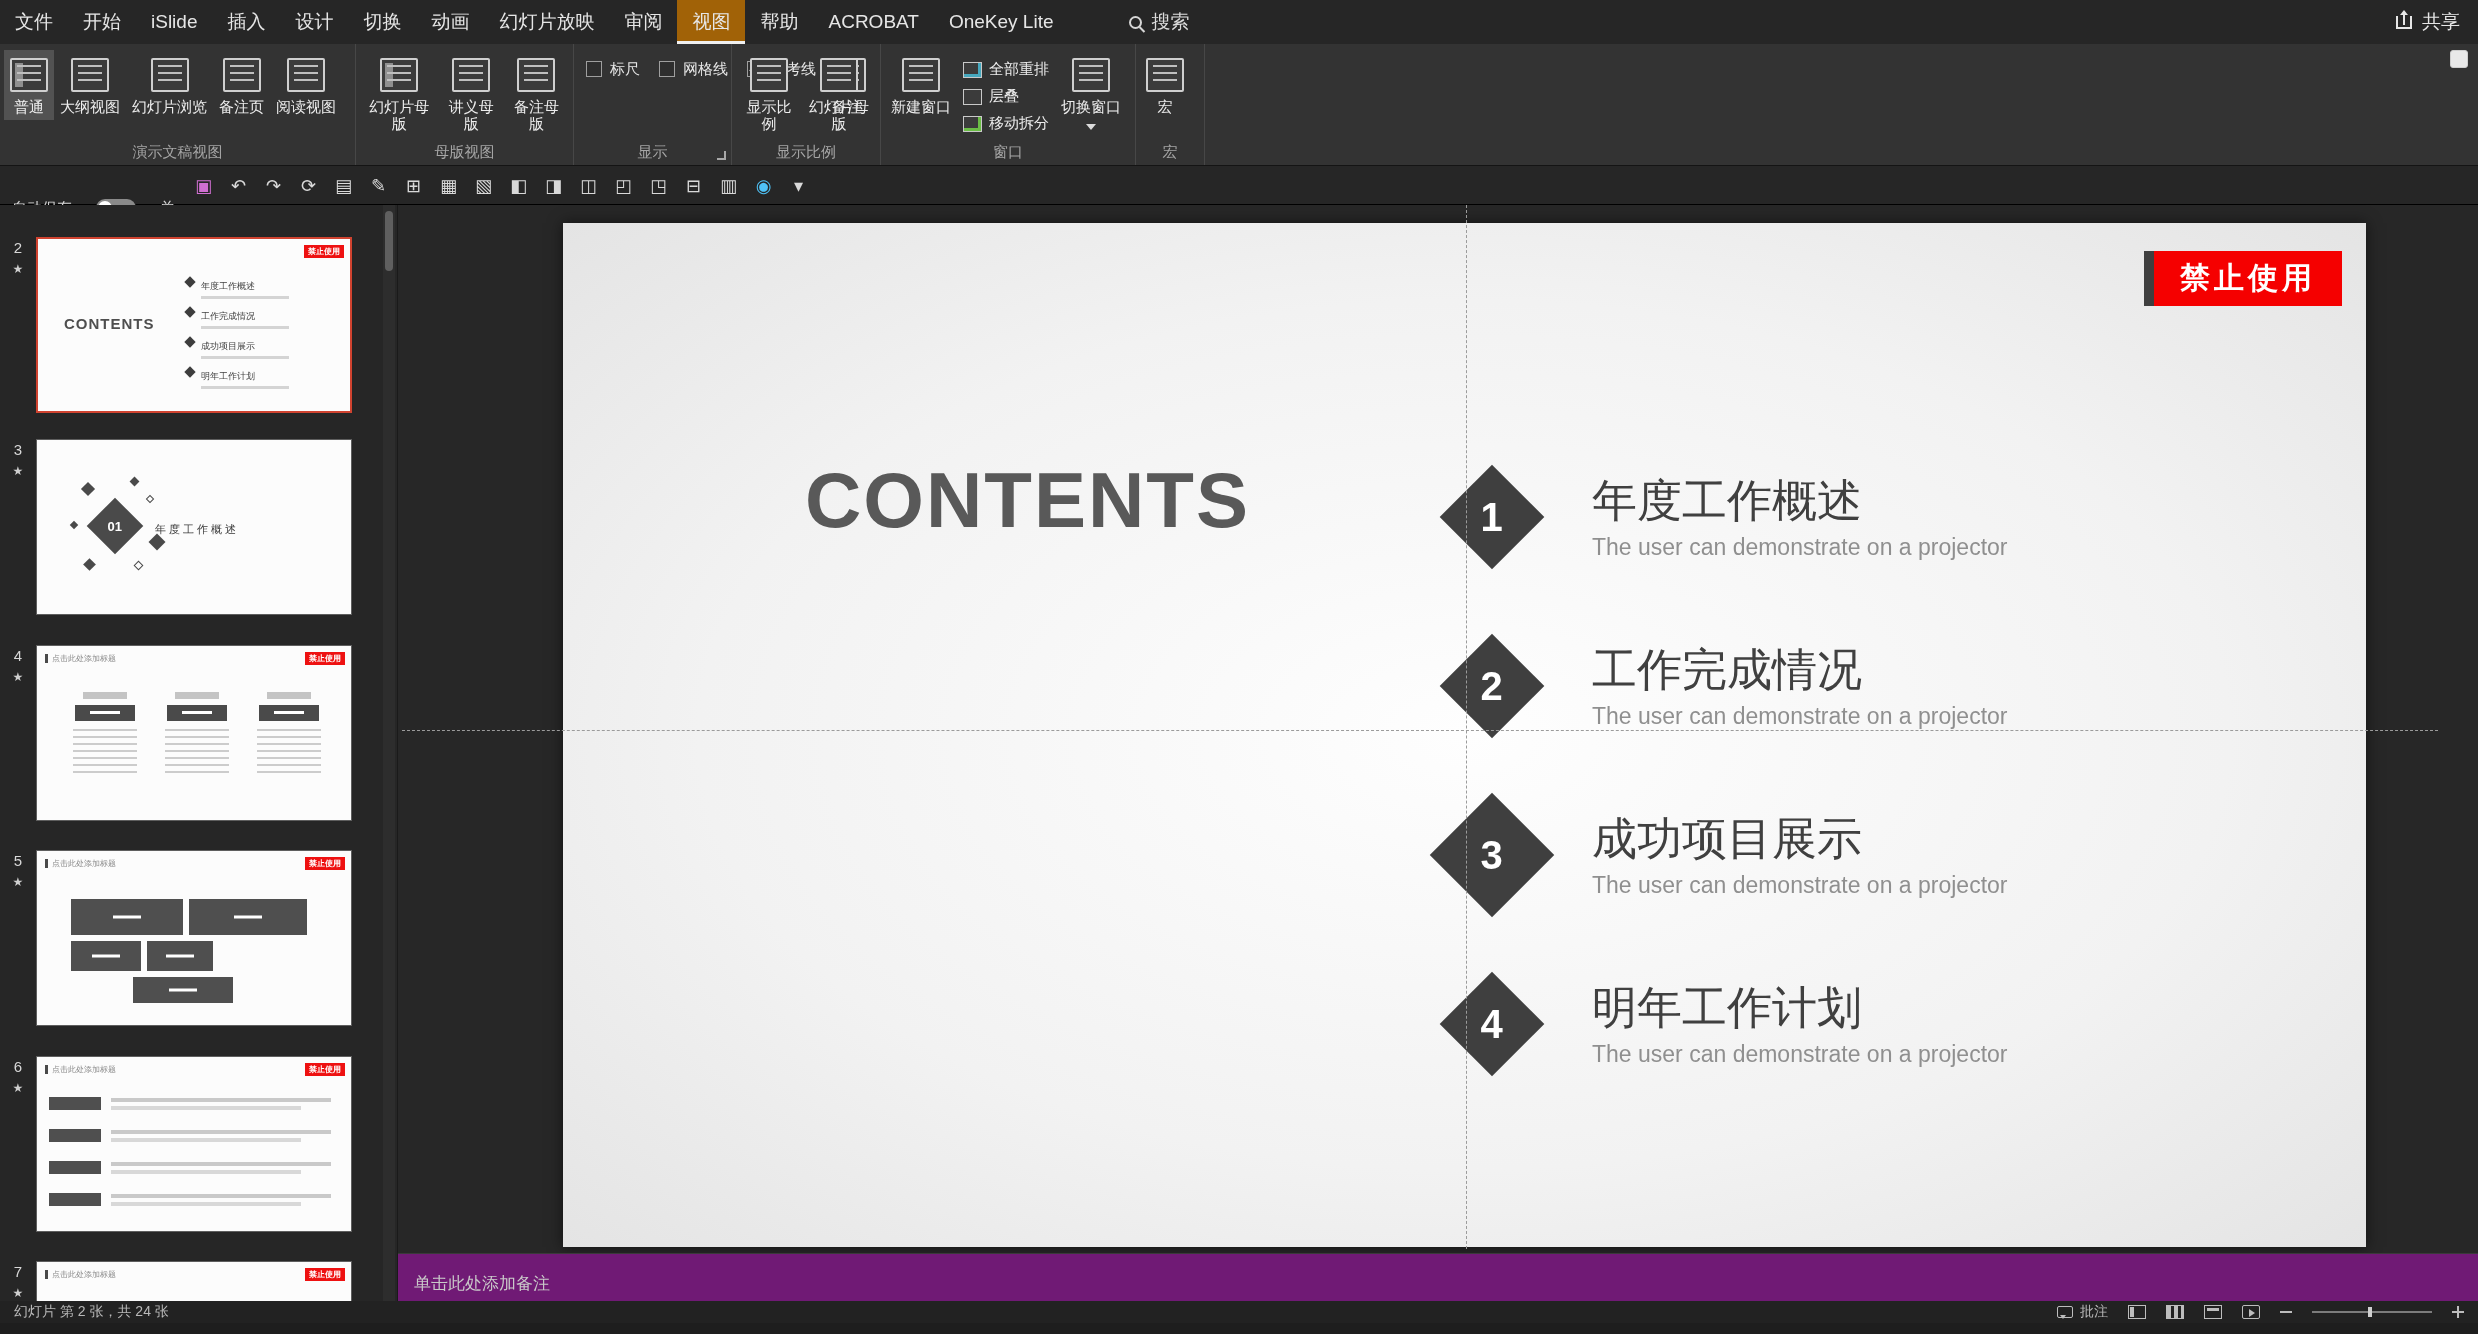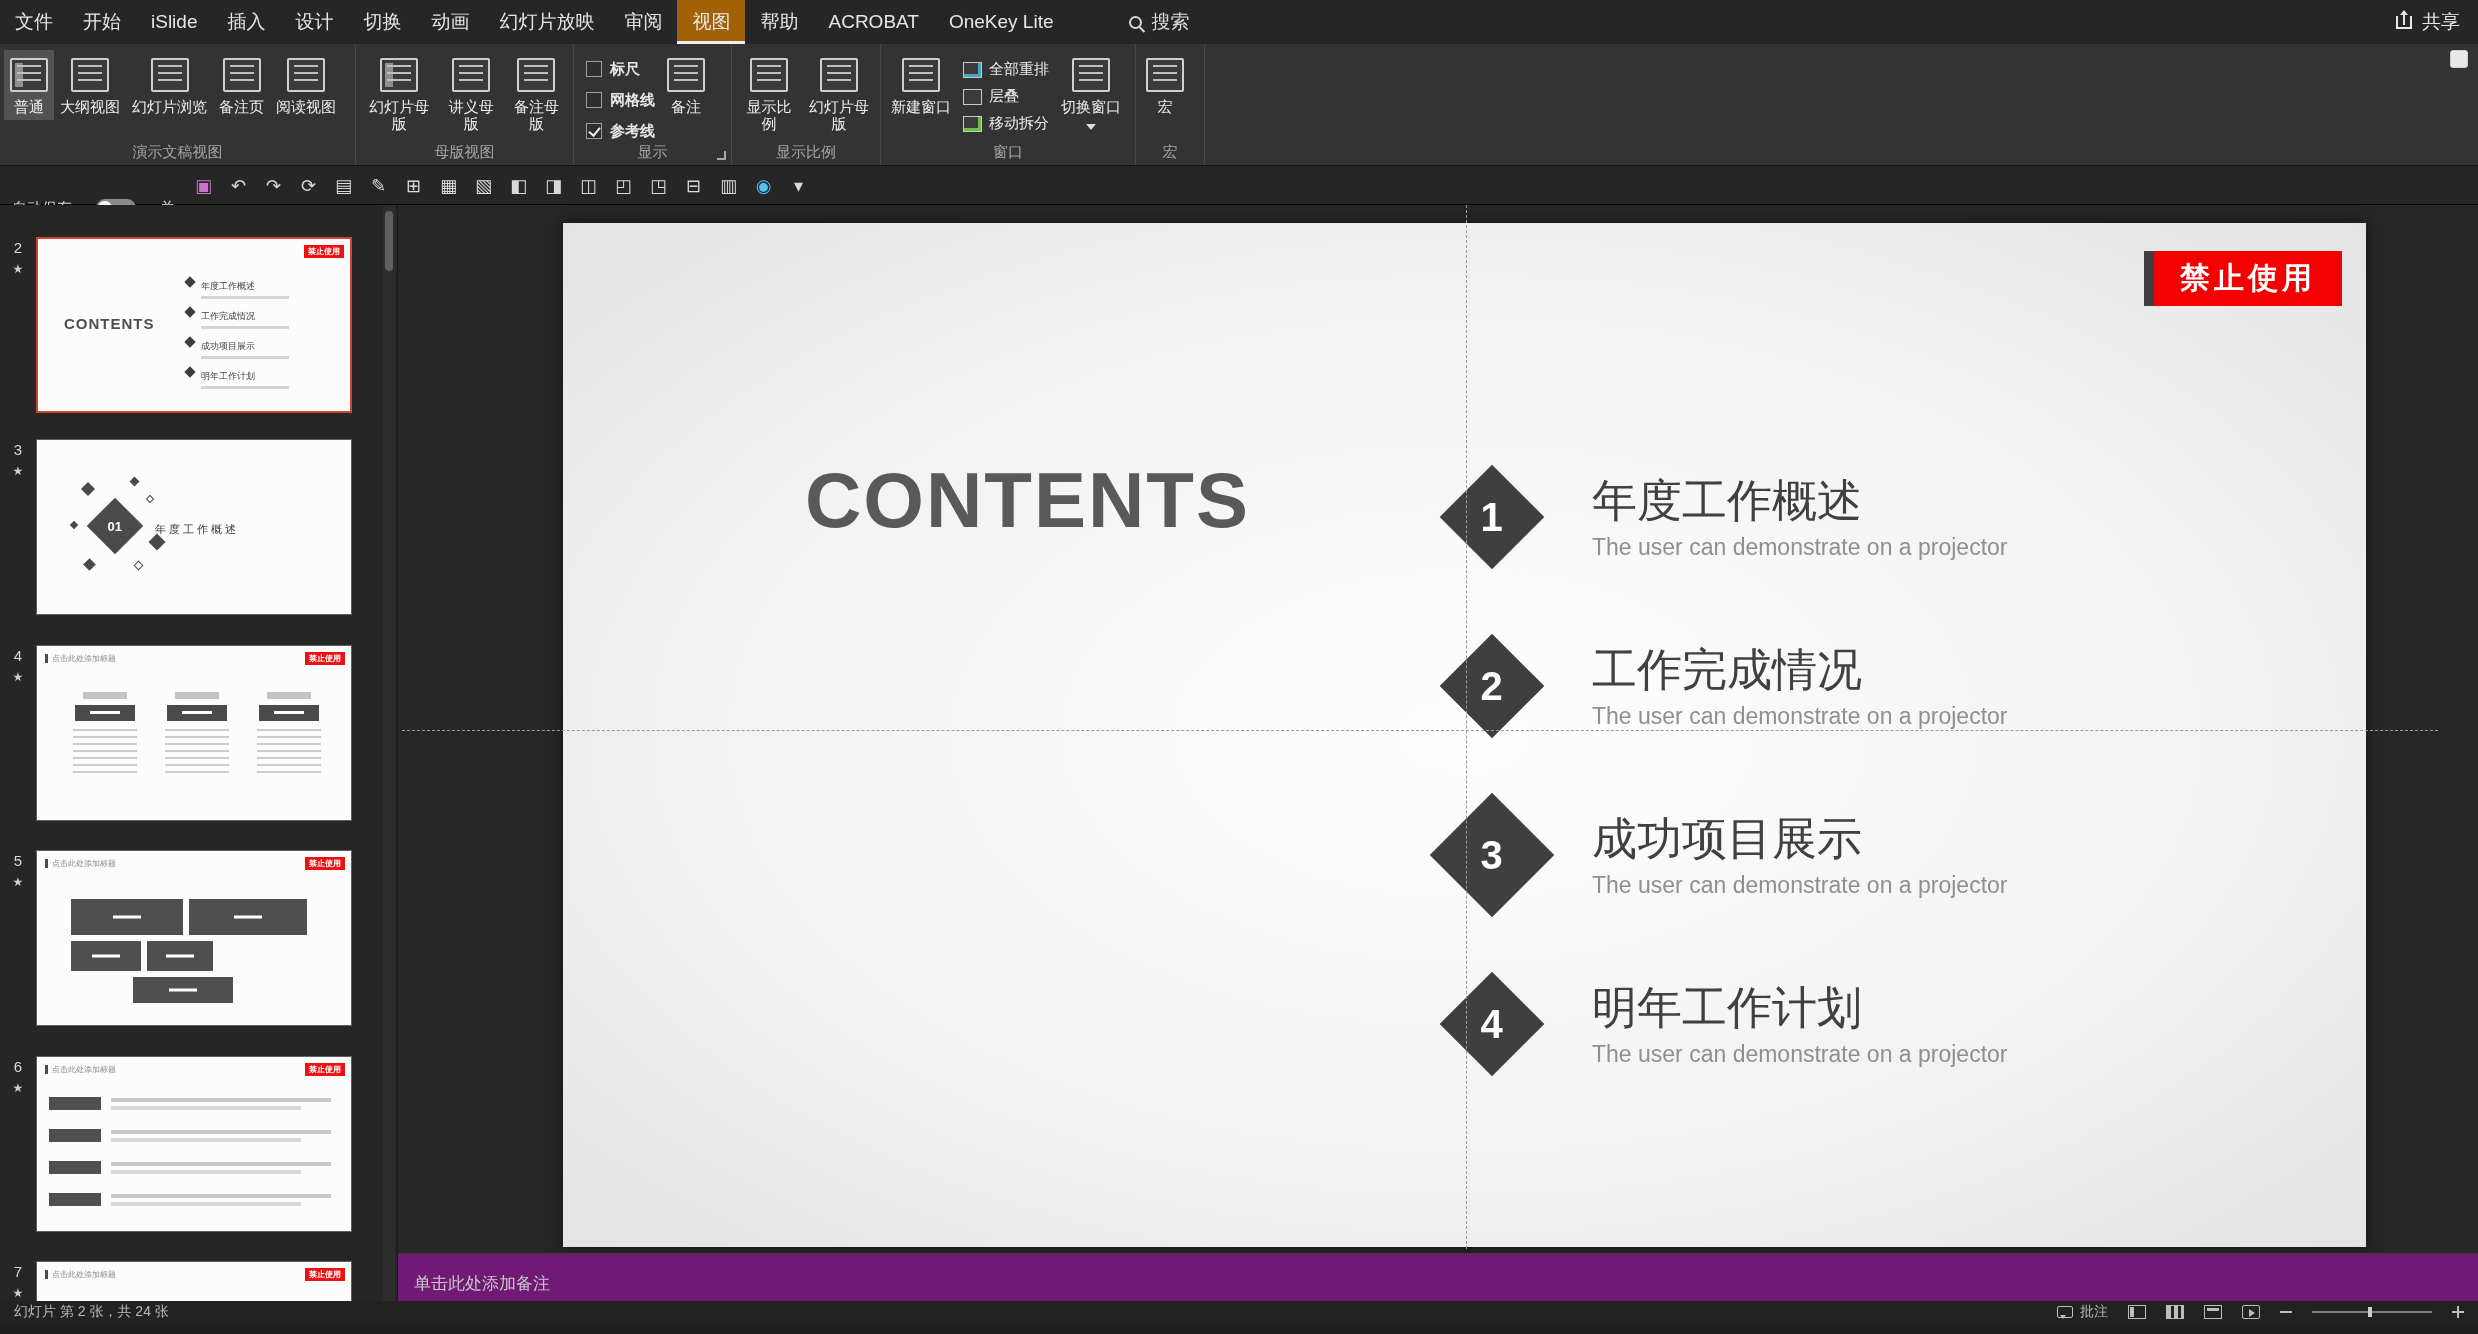--- a/index.html
+++ b/index.html
@@ -22,21 +22,21 @@
   
   .ribbon { position:absolute; top:44px; left:0; right:0; height:122px; background:#333333; display:flex; border-bottom:1px solid #141414; }
   .rgroup { position:relative; border-right:1px solid #474747; padding:6px 4px 24px; display:flex; align-items:flex-start; flex:0 0 auto; }
   .glabel { position:absolute; bottom:3px; left:0; right:0; text-align:center; font-size:15px; color:#a6a6a6; white-space:nowrap; }
   .rbtns { display:flex; align-items:stretch; }
   .rbtn { background:none; border:none; display:flex; flex-direction:column; align-items:center; justify-content:flex-start; gap:7px; padding:8px 6px 4px; color:#ededed; font-size:15px; font-family:inherit; line-height:1.1; text-align:center; }
   .rbtn.active { background:#525252; }
   .ricon { width:38px; height:34px; border:2px solid #cfcfcf; border-radius:2px; position:relative; background:#3b3b3b; flex:0 0 auto; }
   .ricon::after { content:""; position:absolute; left:5px; right:5px; top:5px; bottom:5px; background:repeating-linear-gradient(to bottom,#bfbfbf 0 2px,transparent 2px 7px); }
   .ricon.side::before { content:""; position:absolute; left:3px; top:3px; bottom:3px; width:8px; background:#8f8f8f; }
-  .chkcol { display:flex; flex-direction:column; gap:9px; padding:8px 6px 0 8px;font-weight:bold; }
+  .chkcol { display:flex; flex-direction:row; gap:19px; padding:8px 6px 0 8px; }
   .chk { display:flex; align-items:center; gap:8px; font-size:15px; color:#e8e8e8; height:22px; white-space:nowrap; }
   .box { width:16px; height:16px; border:1.5px solid #9f9f9f; background:#2e2e2e; position:relative; flex:0 0 auto; }
   .chk.checked .box::after { content:""; position:absolute; left:4px; top:1px; width:5px; height:9px; border-right:2.5px solid #efefef; border-bottom:2.5px solid #efefef; transform:rotate(40deg); }
   .dlauncher { position:absolute; right:5px; bottom:5px; width:9px; height:9px; border-left:2px solid #a8a8a8; border-bottom:2px solid #a8a8a8; transform:rotate(-90deg); }
   .smallcol { display:flex; flex-direction:column; gap:4px; padding-top:8px; }
   .srbtn { background:none; border:none; display:flex; align-items:center; gap:7px; font-size:15px; color:#ededed; font-family:inherit; padding:2px 6px; white-space:nowrap; }
   .sicon { width:19px; height:16px; border:1.5px solid #c9c9c9; background:#3b3b3b; flex:0 0 auto; }
   .sicon.ci-color { border:none; background:linear-gradient(to bottom,#e04040 0 25%,#3fa05a 25% 50%,#3f6fd0 50% 75%,#e8c43f 75% 100%); }
   .sicon.ci-gray  { border:none; background:linear-gradient(to bottom,#f0f0f0 0 25%,#bdbdbd 25% 50%,#8a8a8a 50% 75%,#5a5a5a 75% 100%); }
   .sicon.ci-bw    { border:none; background:linear-gradient(to bottom,#ffffff 0 50%,#0a0a0a 50% 100%); outline:1px solid #c9c9c9; }

